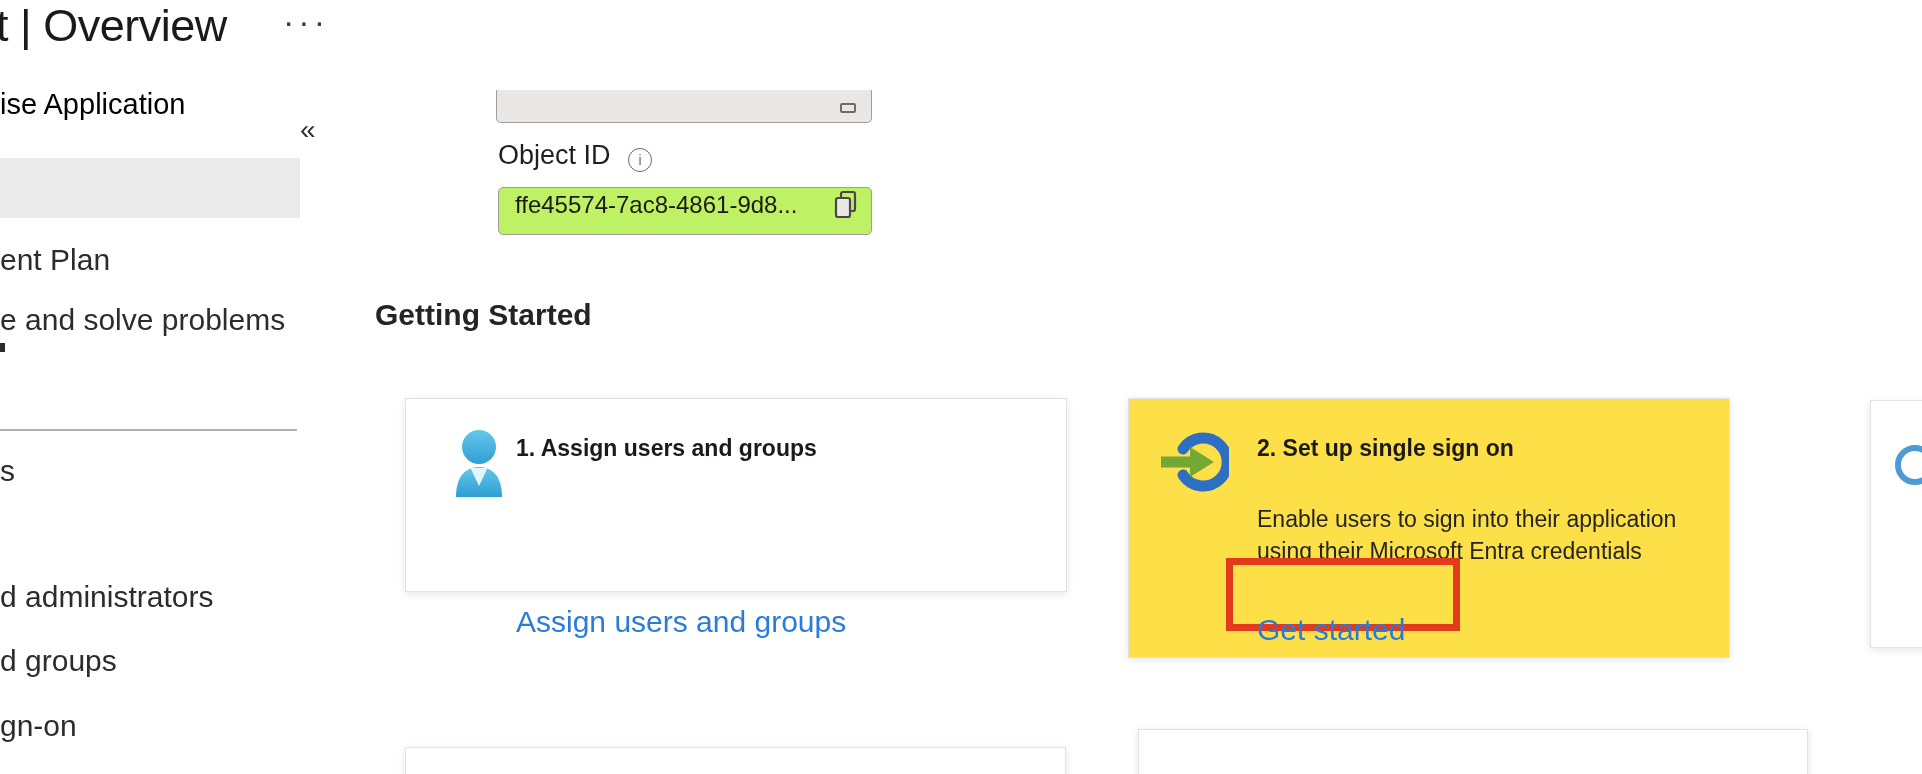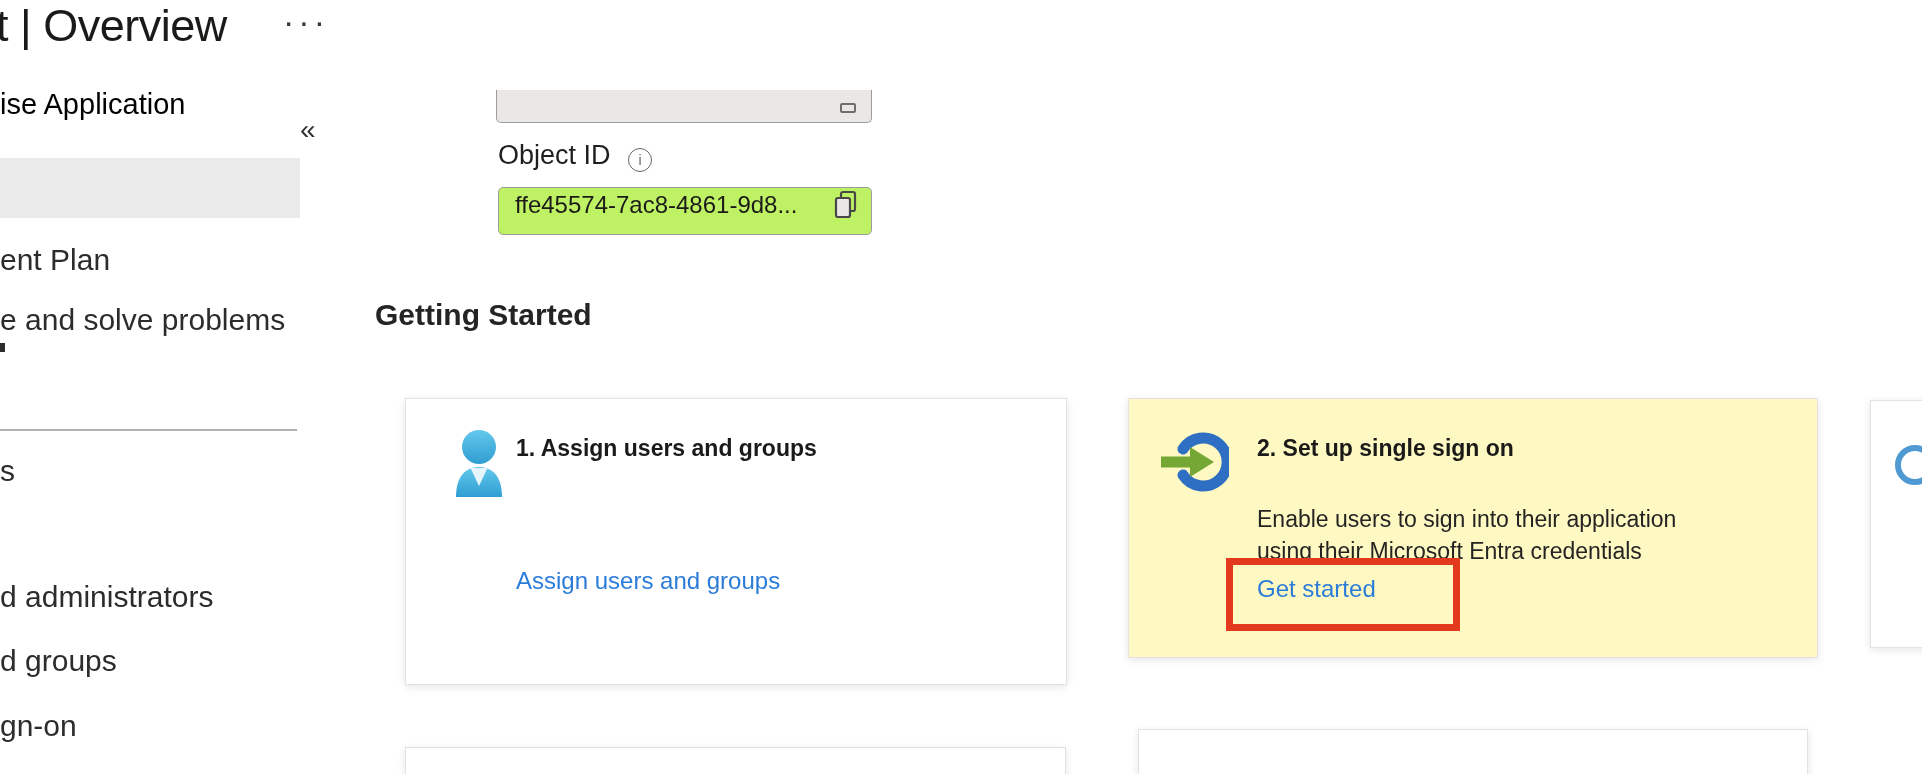--- a/index.html
+++ b/index.html
@@ -31,30 +31,30 @@
   .objid-field { left:498px; top:187px; width:374px; height:48px; background:#bef264;
                  border:1.5px solid #9f9d9b; border-radius:5px; display:flex;
                  align-items:center; padding:0 12px 12px 16px; cursor:text; }
   .objid-value { font-size:24px; color:#1b1a19; flex:1; white-space:nowrap; overflow:hidden; }
   .copy-btn { width:26px; height:30px; cursor:pointer; flex:none; }
 
   .section-title { left:375px; top:274px; font-size:30px; font-weight:700; color:#252423;margin-top:24px; }
 
   
   .card { border:1px solid #e3e2e0; box-shadow:0 2px 8px rgba(0,0,0,.10); background:#fff; }
-  .card1 { left:405px; top:398px; width:662px; height:287px; }
-  .card2 { left:1128px; top:398px; width:690px; height:260px; background:#fef9c3; }
+  .card1 { left:405px; top:398px; width:662px; height:194px; }
+  .card2 { left:1128px; top:398px; width:602px; height:260px; background:#fde047; }
   .card3 { left:1870px; top:400px; width:70px; height:248px; }
   .card4 { left:405px; top:747px; width:661px; height:60px; }
   .card5 { left:1138px; top:729px; width:670px; height:80px; }
 
   .card-icon { position:absolute; }
   .card-title { position:absolute; font-size:23px; font-weight:700; color:#1b1a19; white-space:nowrap; }
   .card-desc { position:absolute; font-size:23px; color:#252423; line-height:32px; white-space:pre-line; }
-  .card-link { position:absolute; font-size:24px; color:#2b7cd9; text-decoration:none; cursor:pointer; white-space:nowrap; }
+  .card-link { position:absolute; font-size:30px; color:#2b7cd9; text-decoration:none; cursor:pointer; white-space:nowrap;margin-top:38px; }
   .hl-box { position:absolute; left:97px; top:159px; width:234px; height:73px;
             border:7px solid #e33a1e; background:transparent; }
 </style>
 </head>
 <body>
 
 <div class="abs blade-title">t | Overview</div>
 <div class="abs more-menu">···</div>
 <div class="abs blade-subtitle">ise Application</div>
 

